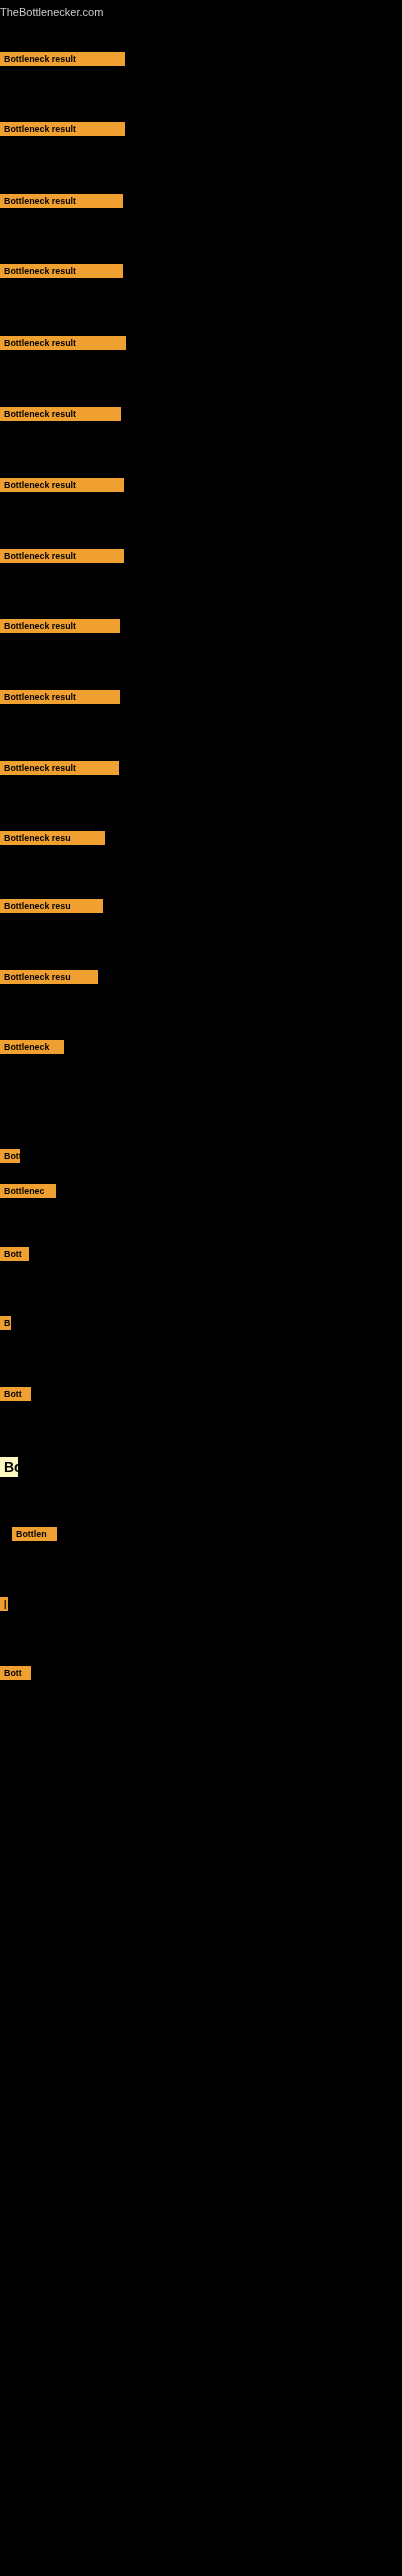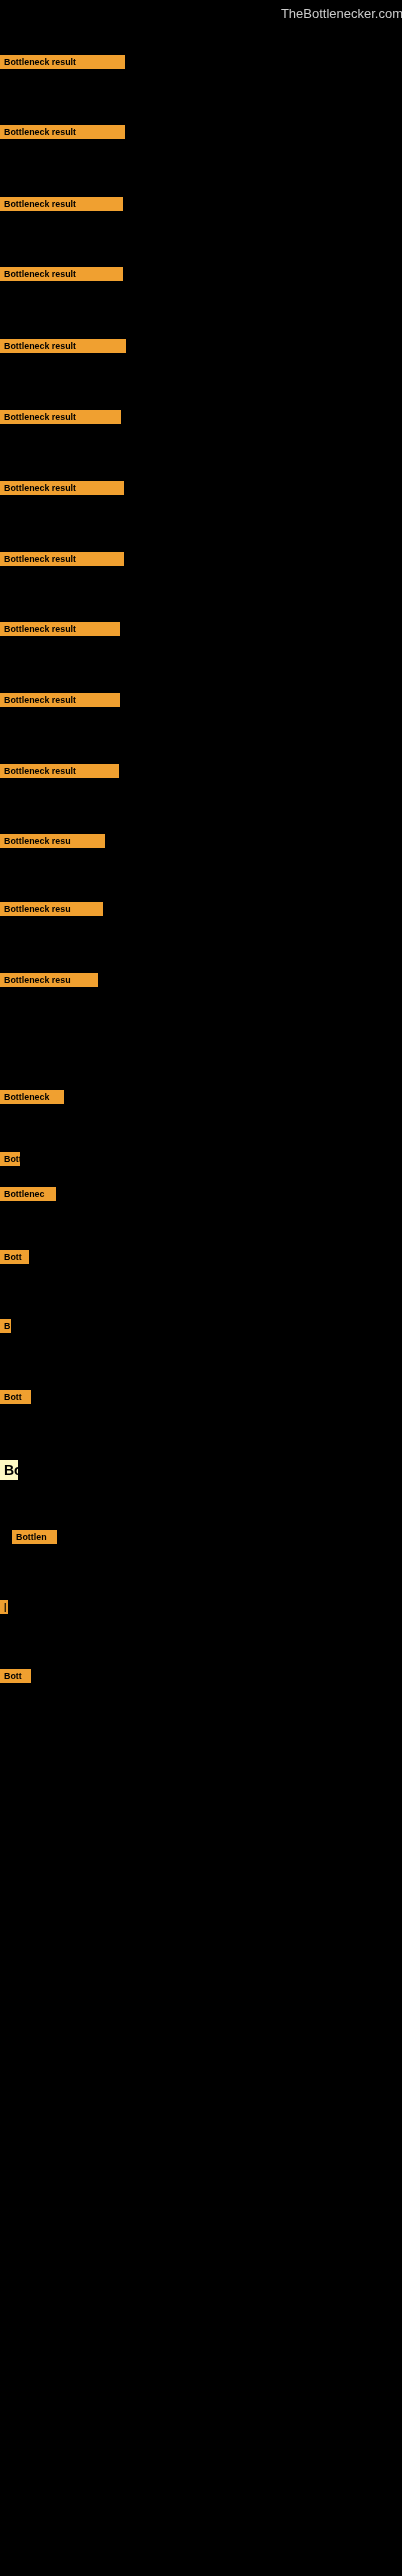--- a/index.html
+++ b/index.html
@@ -10,23 +10,23 @@
 
     body {
       background-color: #000000;
       width: 403px;
       min-height: 2576px;
       font-family: Arial, sans-serif;
       position: relative;
     }
 
     .site-title {
-      text-align: right;
+      text-align: left;
       color: #cccccc;
-      font-size: 13px;
+      font-size: 11px;
       padding: 6.4px 0 3.2px 0;
       font-weight: normal;
     }
   </style>
 </head>
 <body>
 
 <div style="position: relative; width: 403px; min-height: 2576px; background: #000;">
   <div class="site-title">TheBottlenecker.com</div>
   <div id="bars-container" style="position: relative;">
@@ -37,21 +37,21 @@
       <div style="position: absolute; top: 314px; left: 0px;"><div style="display: inline-block; background-color: rgb(240, 160, 48); color: rgb(0, 0, 0); font-size: 8.9px; font-weight: bold; padding: 2.4px 4px; white-space: nowrap; overflow: hidden; max-width: 126px; width: 126px; font-family: Arial, sans-serif;">Bottleneck result</div></div>
       <div style="position: absolute; top: 385px; left: 0px;"><div style="display: inline-block; background-color: rgb(240, 160, 48); color: rgb(0, 0, 0); font-size: 8.9px; font-weight: bold; padding: 2.4px 4px; white-space: nowrap; overflow: hidden; max-width: 121px; width: 121px; font-family: Arial, sans-serif;">Bottleneck result</div></div>
       <div style="position: absolute; top: 456px; left: 0px;"><div style="display: inline-block; background-color: rgb(240, 160, 48); color: rgb(0, 0, 0); font-size: 8.9px; font-weight: bold; padding: 2.4px 4px; white-space: nowrap; overflow: hidden; max-width: 124px; width: 124px; font-family: Arial, sans-serif;">Bottleneck result</div></div>
       <div style="position: absolute; top: 527px; left: 0px;"><div style="display: inline-block; background-color: rgb(240, 160, 48); color: rgb(0, 0, 0); font-size: 8.9px; font-weight: bold; padding: 2.4px 4px; white-space: nowrap; overflow: hidden; max-width: 124px; width: 124px; font-family: Arial, sans-serif;">Bottleneck result</div></div>
       <div style="position: absolute; top: 597px; left: 0px;"><div style="display: inline-block; background-color: rgb(240, 160, 48); color: rgb(0, 0, 0); font-size: 8.9px; font-weight: bold; padding: 2.4px 4px; white-space: nowrap; overflow: hidden; max-width: 120px; width: 120px; font-family: Arial, sans-serif;">Bottleneck result</div></div>
       <div style="position: absolute; top: 668px; left: 0px;"><div style="display: inline-block; background-color: rgb(240, 160, 48); color: rgb(0, 0, 0); font-size: 8.9px; font-weight: bold; padding: 2.4px 4px; white-space: nowrap; overflow: hidden; max-width: 120px; width: 120px; font-family: Arial, sans-serif;">Bottleneck result</div></div>
       <div style="position: absolute; top: 739px; left: 0px;"><div style="display: inline-block; background-color: rgb(240, 160, 48); color: rgb(0, 0, 0); font-size: 8.9px; font-weight: bold; padding: 2.4px 4px; white-space: nowrap; overflow: hidden; max-width: 119px; width: 119px; font-family: Arial, sans-serif;">Bottleneck result</div></div>
       <div style="position: absolute; top: 809px; left: 0px;"><div style="display: inline-block; background-color: rgb(240, 160, 48); color: rgb(0, 0, 0); font-size: 8.9px; font-weight: bold; padding: 2.4px 4px; white-space: nowrap; overflow: hidden; max-width: 105px; width: 105px; font-family: Arial, sans-serif;">Bottleneck resu</div></div>
       <div style="position: absolute; top: 877px; left: 0px;"><div style="display: inline-block; background-color: rgb(240, 160, 48); color: rgb(0, 0, 0); font-size: 8.9px; font-weight: bold; padding: 2.4px 4px; white-space: nowrap; overflow: hidden; max-width: 103px; width: 103px; font-family: Arial, sans-serif;">Bottleneck resu</div></div>
       <div style="position: absolute; top: 948px; left: 0px;"><div style="display: inline-block; background-color: rgb(240, 160, 48); color: rgb(0, 0, 0); font-size: 8.9px; font-weight: bold; padding: 2.4px 4px; white-space: nowrap; overflow: hidden; max-width: 98px; width: 98px; font-family: Arial, sans-serif;">Bottleneck resu</div></div>
-      <div style="position: absolute; top: 1018px; left: 0px;"><div style="display: inline-block; background-color: rgb(240, 160, 48); color: rgb(0, 0, 0); font-size: 8.9px; font-weight: bold; padding: 2.4px 4px; white-space: nowrap; overflow: hidden; max-width: 64px; width: 64px; font-family: Arial, sans-serif; margin-top: 47px;">Bottleneck</div></div>
+      <div style="position: absolute; top: 1018px; left: 0px;"><div style="display: inline-block; background-color: rgb(240, 160, 48); color: rgb(0, 0, 0); font-size: 8.9px; font-weight: bold; padding: 2.4px 4px; white-space: nowrap; overflow: hidden; max-width: 64px; width: 64px; font-family: Arial, sans-serif;">Bottleneck</div></div>
       <div style="position: absolute; top: 1087px; left: 0px;"><div style="display: inline-block; background-color: rgb(240, 160, 48); color: rgb(0, 0, 0); font-size: 8.9px; font-weight: bold; padding: 2.4px 4px; white-space: nowrap; overflow: hidden; max-width: 42px; width: 20px; font-family: Arial, sans-serif; margin-top: 40px;">Bottle</div></div>
       <div style="position: absolute; top: 1156px; left: 0px; margin-top: 6px;"><div style="display: inline-block; background-color: rgb(240, 160, 48); color: rgb(0, 0, 0); font-size: 8.9px; font-weight: bold; padding: 2.4px 4px; white-space: nowrap; overflow: hidden; max-width: 56px; width: 56px; font-family: Arial, sans-serif;">Bottlenec</div></div>
       <div style="position: absolute; top: 1225px; left: 0px;"><div style="display: inline-block; background-color: rgb(240, 160, 48); color: rgb(0, 0, 0); font-size: 8.9px; font-weight: bold; padding: 2.4px 4px; white-space: nowrap; overflow: hidden; max-width: 29px; width: 29px; font-family: Arial, sans-serif;">Bott</div></div>
       <div style="position: absolute; top: 1294px; left: 0px;"><div style="display: inline-block; background-color: rgb(240, 160, 48); color: rgb(0, 0, 0); font-size: 8.9px; font-weight: bold; padding: 2.4px 4px; white-space: nowrap; overflow: hidden; max-width: 11.3px; width: 11.3px; font-family: Arial, sans-serif;">B</div></div>
       <div style="position: absolute; top: 1365px; left: 0px;"><div style="display: inline-block; background-color: rgb(240, 160, 48); color: rgb(0, 0, 0); font-size: 8.9px; font-weight: bold; padding: 2.4px 4px; white-space: nowrap; overflow: hidden; max-width: 31px; width: 31px; font-family: Arial, sans-serif;">Bott</div></div>
       <div style="position: absolute; top: 1435px; left: 0px;"><div style="display: inline-block; background-color: #fef9c3; color: rgb(0, 0, 0); font-size: 14px; font-weight: bold; padding: 2.4px 4px; white-space: nowrap; overflow: hidden; max-width: 17.7px; width: 17.7px; font-family: Arial, sans-serif;">Bo</div></div>
       <div style="position: absolute; top: 1505px; left: 12px;"><div style="display: inline-block; background-color: rgb(240, 160, 48); color: rgb(0, 0, 0); font-size: 8.9px; font-weight: bold; padding: 2.4px 4px; white-space: nowrap; overflow: hidden; max-width: 45px; width: 45px; font-family: Arial, sans-serif;">Bottlen</div></div>
       <div style="position: absolute; top: 1575px; left: 0px;"><div style="display: inline-block; background-color: rgb(240, 160, 48); color: rgb(0, 0, 0); font-size: 8.9px; font-weight: bold; padding: 2.4px 4px; white-space: nowrap; overflow: hidden; max-width: 6.4px; width: 6.4px; font-family: Arial, sans-serif;">|</div></div>
       <div style="position: absolute; top: 1644px; left: 0px;"><div style="display: inline-block; background-color: rgb(240, 160, 48); color: rgb(0, 0, 0); font-size: 8.9px; font-weight: bold; padding: 2.4px 4px; white-space: nowrap; overflow: hidden; max-width: 31px; width: 31px; font-family: Arial, sans-serif;">Bott</div></div>
     </div>

